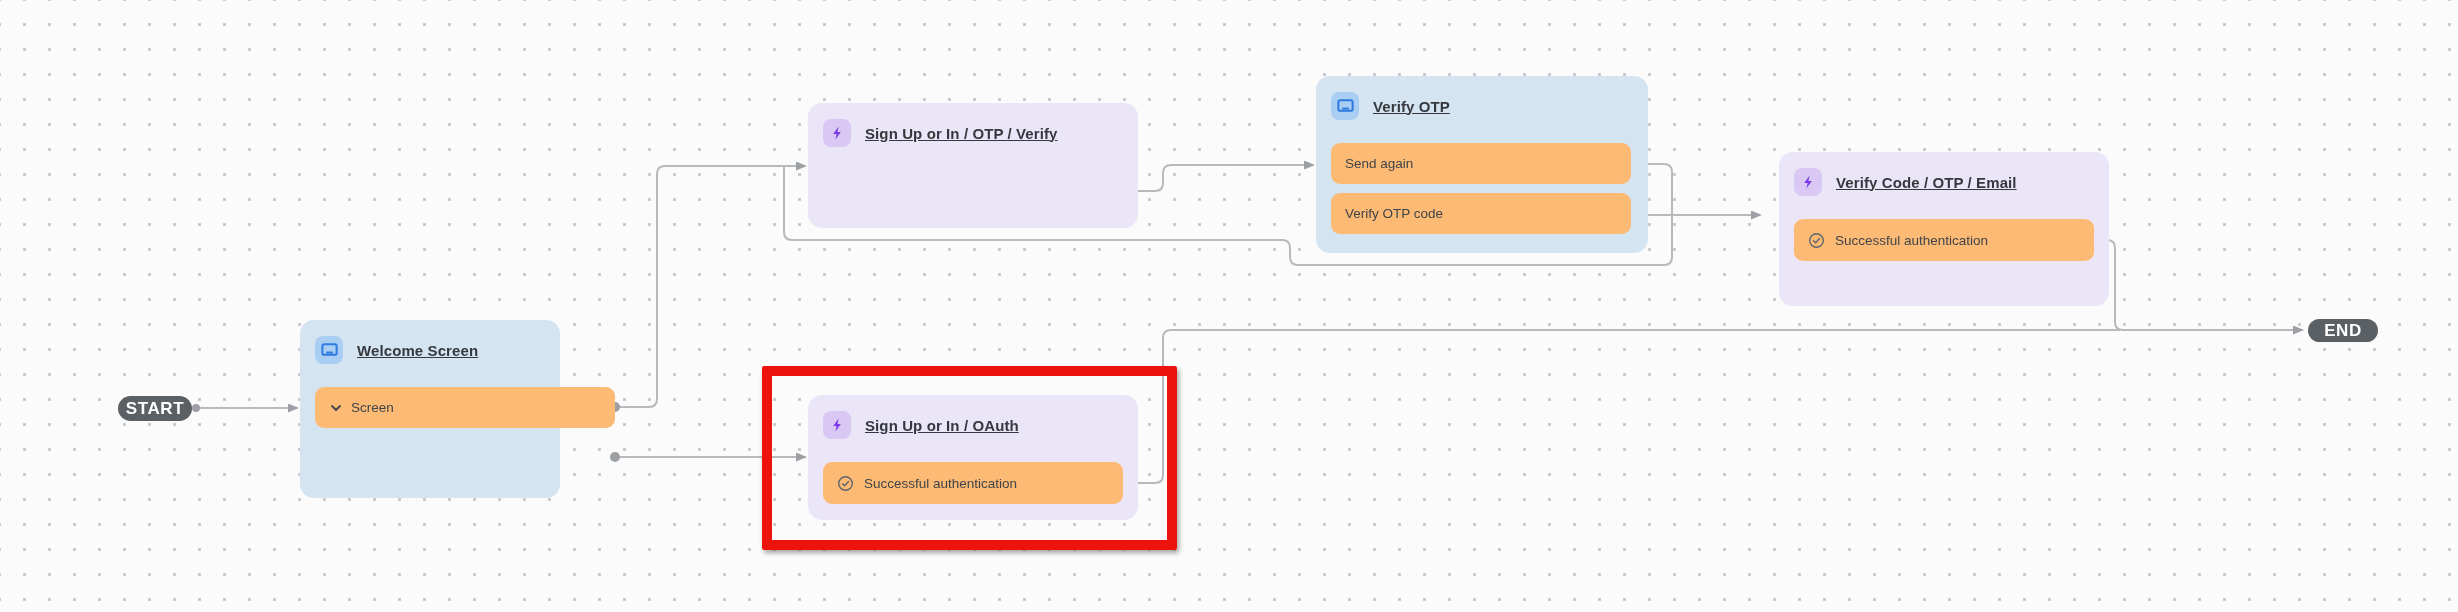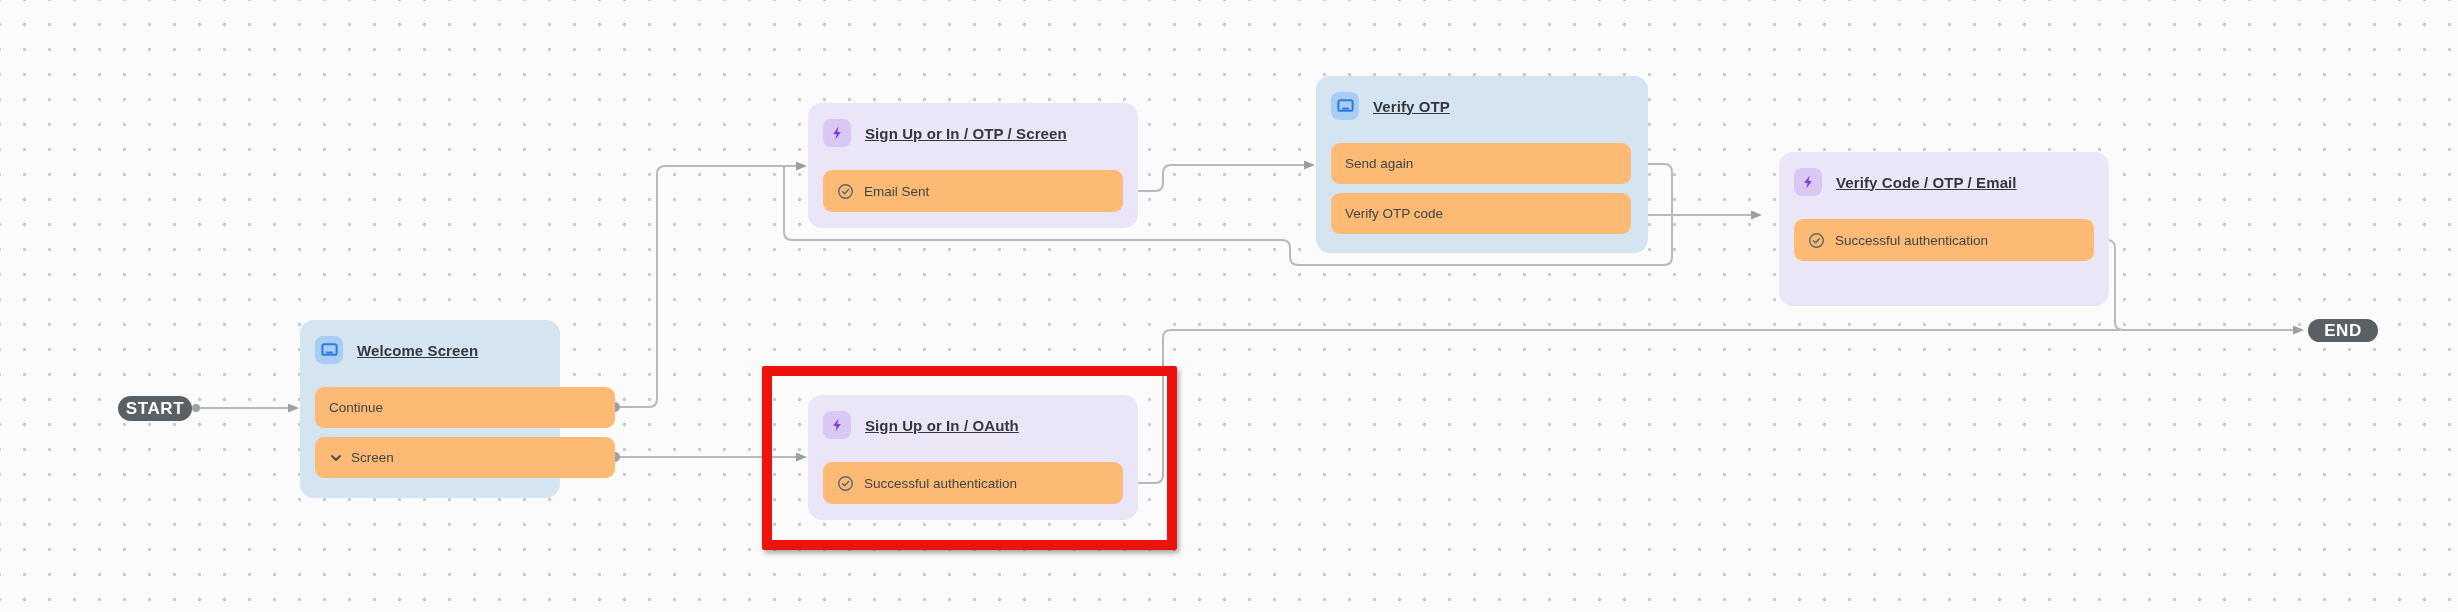--- a/index.html
+++ b/index.html
@@ -99,52 +99,38 @@
       <span class="chip blue">
         <svg width="19" height="19" viewBox="0 0 20 20">
             <rect x="2.5" y="3.5" width="15" height="11" rx="2" fill="none" stroke="#2e7ce0" stroke-width="2.2"></rect>
             <line x1="6.5" y1="12.2" x2="13.5" y2="12.2" stroke="#2e7ce0" stroke-width="2.2"></line>
           </svg>
       </span>
       <span class="node-title">Welcome Screen</span>
     </div>
     <div class="rows">
       <div class="row">
-        <span>Continue</span>
-      </div>
-      <div class="row">
         <span class="licon" style="margin-right:8px;">
           <svg width="14" height="14" viewBox="0 0 14 14">
               <path d="M3 5 L7 9 L11 5" fill="none" stroke="#44484d" stroke-width="1.8" stroke-linecap="round" stroke-linejoin="round"></path>
             </svg>
         </span>
         <span>Screen</span>
       </div>
     </div>
   </div>
 
   <div class="node purple" id="node-otp-email">
     <div class="node-header">
       <span class="chip purple">
         <svg width="16" height="16" viewBox="0 0 16 16">
             <path d="M9.6 1.5 L4.2 9 H7.6 L6.4 14.5 L11.8 7 H8.4 Z" fill="#7c3bea"></path>
           </svg>
       </span>
-      <span class="node-title">Sign Up or In / OTP / Screen</span>
-    </div>
-    <div class="rows">
-      <div class="row">
-        <span class="licon">
-          <svg width="17" height="17" viewBox="0 0 18 18">
-              <circle cx="9" cy="9" r="7.2" fill="none" stroke="#60666c" stroke-width="1.5"></circle>
-              <path d="M5.8 9.2 L8.1 11.4 L12.2 6.8" fill="none" stroke="#60666c" stroke-width="1.5" stroke-linecap="round" stroke-linejoin="round"></path>
-            </svg>
-        </span>
-        <span>Email Sent</span>
-      </div>
+      <span class="node-title">Sign Up or In / OTP / Verify</span>
     </div>
   </div>
 
   <div class="node blue" id="node-verify-otp">
     <div class="node-header">
       <span class="chip blue">
         <svg width="19" height="19" viewBox="0 0 20 20">
             <rect x="2.5" y="3.5" width="15" height="11" rx="2" fill="none" stroke="#2e7ce0" stroke-width="2.2"></rect>
             <line x1="6.5" y1="12.2" x2="13.5" y2="12.2" stroke="#2e7ce0" stroke-width="2.2"></line>
           </svg>

